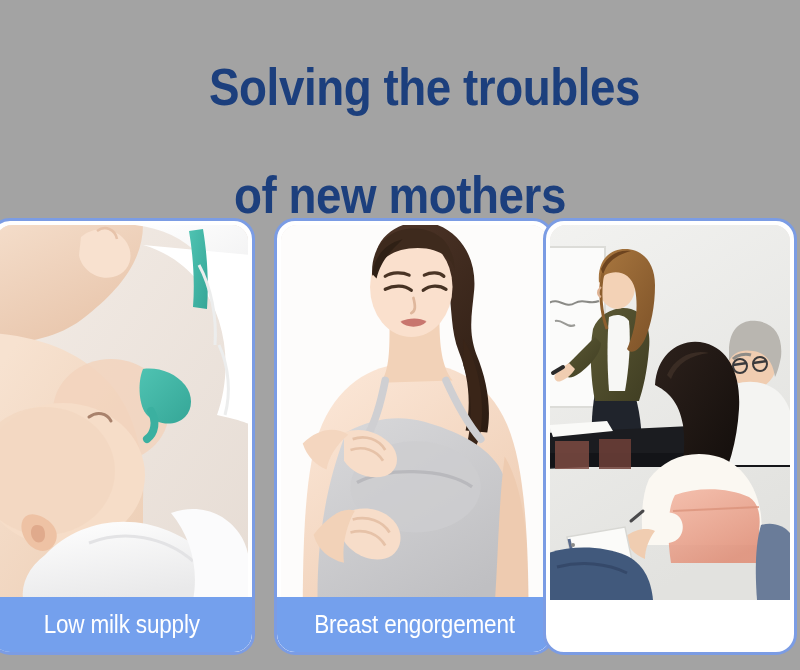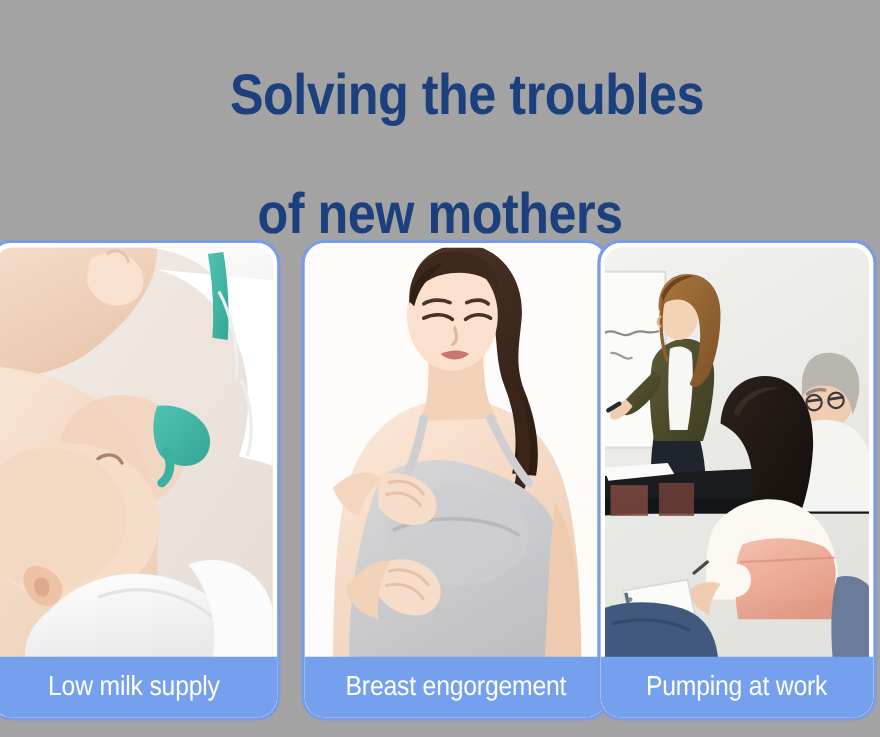--- a/index.html
+++ b/index.html
@@ -270,18 +270,15 @@
         <circle cx="26" cy="320" r="2" fill="#8a8a88"></circle>
         <circle cx="28" cy="330" r="2" fill="#8a8a88"></circle>
         <circle cx="30" cy="340" r="2" fill="#8a8a88"></circle>
 
         <path d="M-4 330 C20 320 54 320 78 330 C96 338 104 354 106 375 L-4 375 Z" fill="#41597c"></path>
         <path d="M10 342 C34 336 60 338 80 348" stroke="#35496a" stroke-width="3" fill="none"></path>
 
         <path d="M214 300 C228 296 240 302 246 312 L246 375 L210 375 C208 348 208 320 214 300 Z" fill="#6a7c99"></path>
       </svg>
     </div>
-    <div class="caption">
-      <span>Pumping at work</span>
-    </div>
   </div>
 
 </div>
 
 </body></html>

